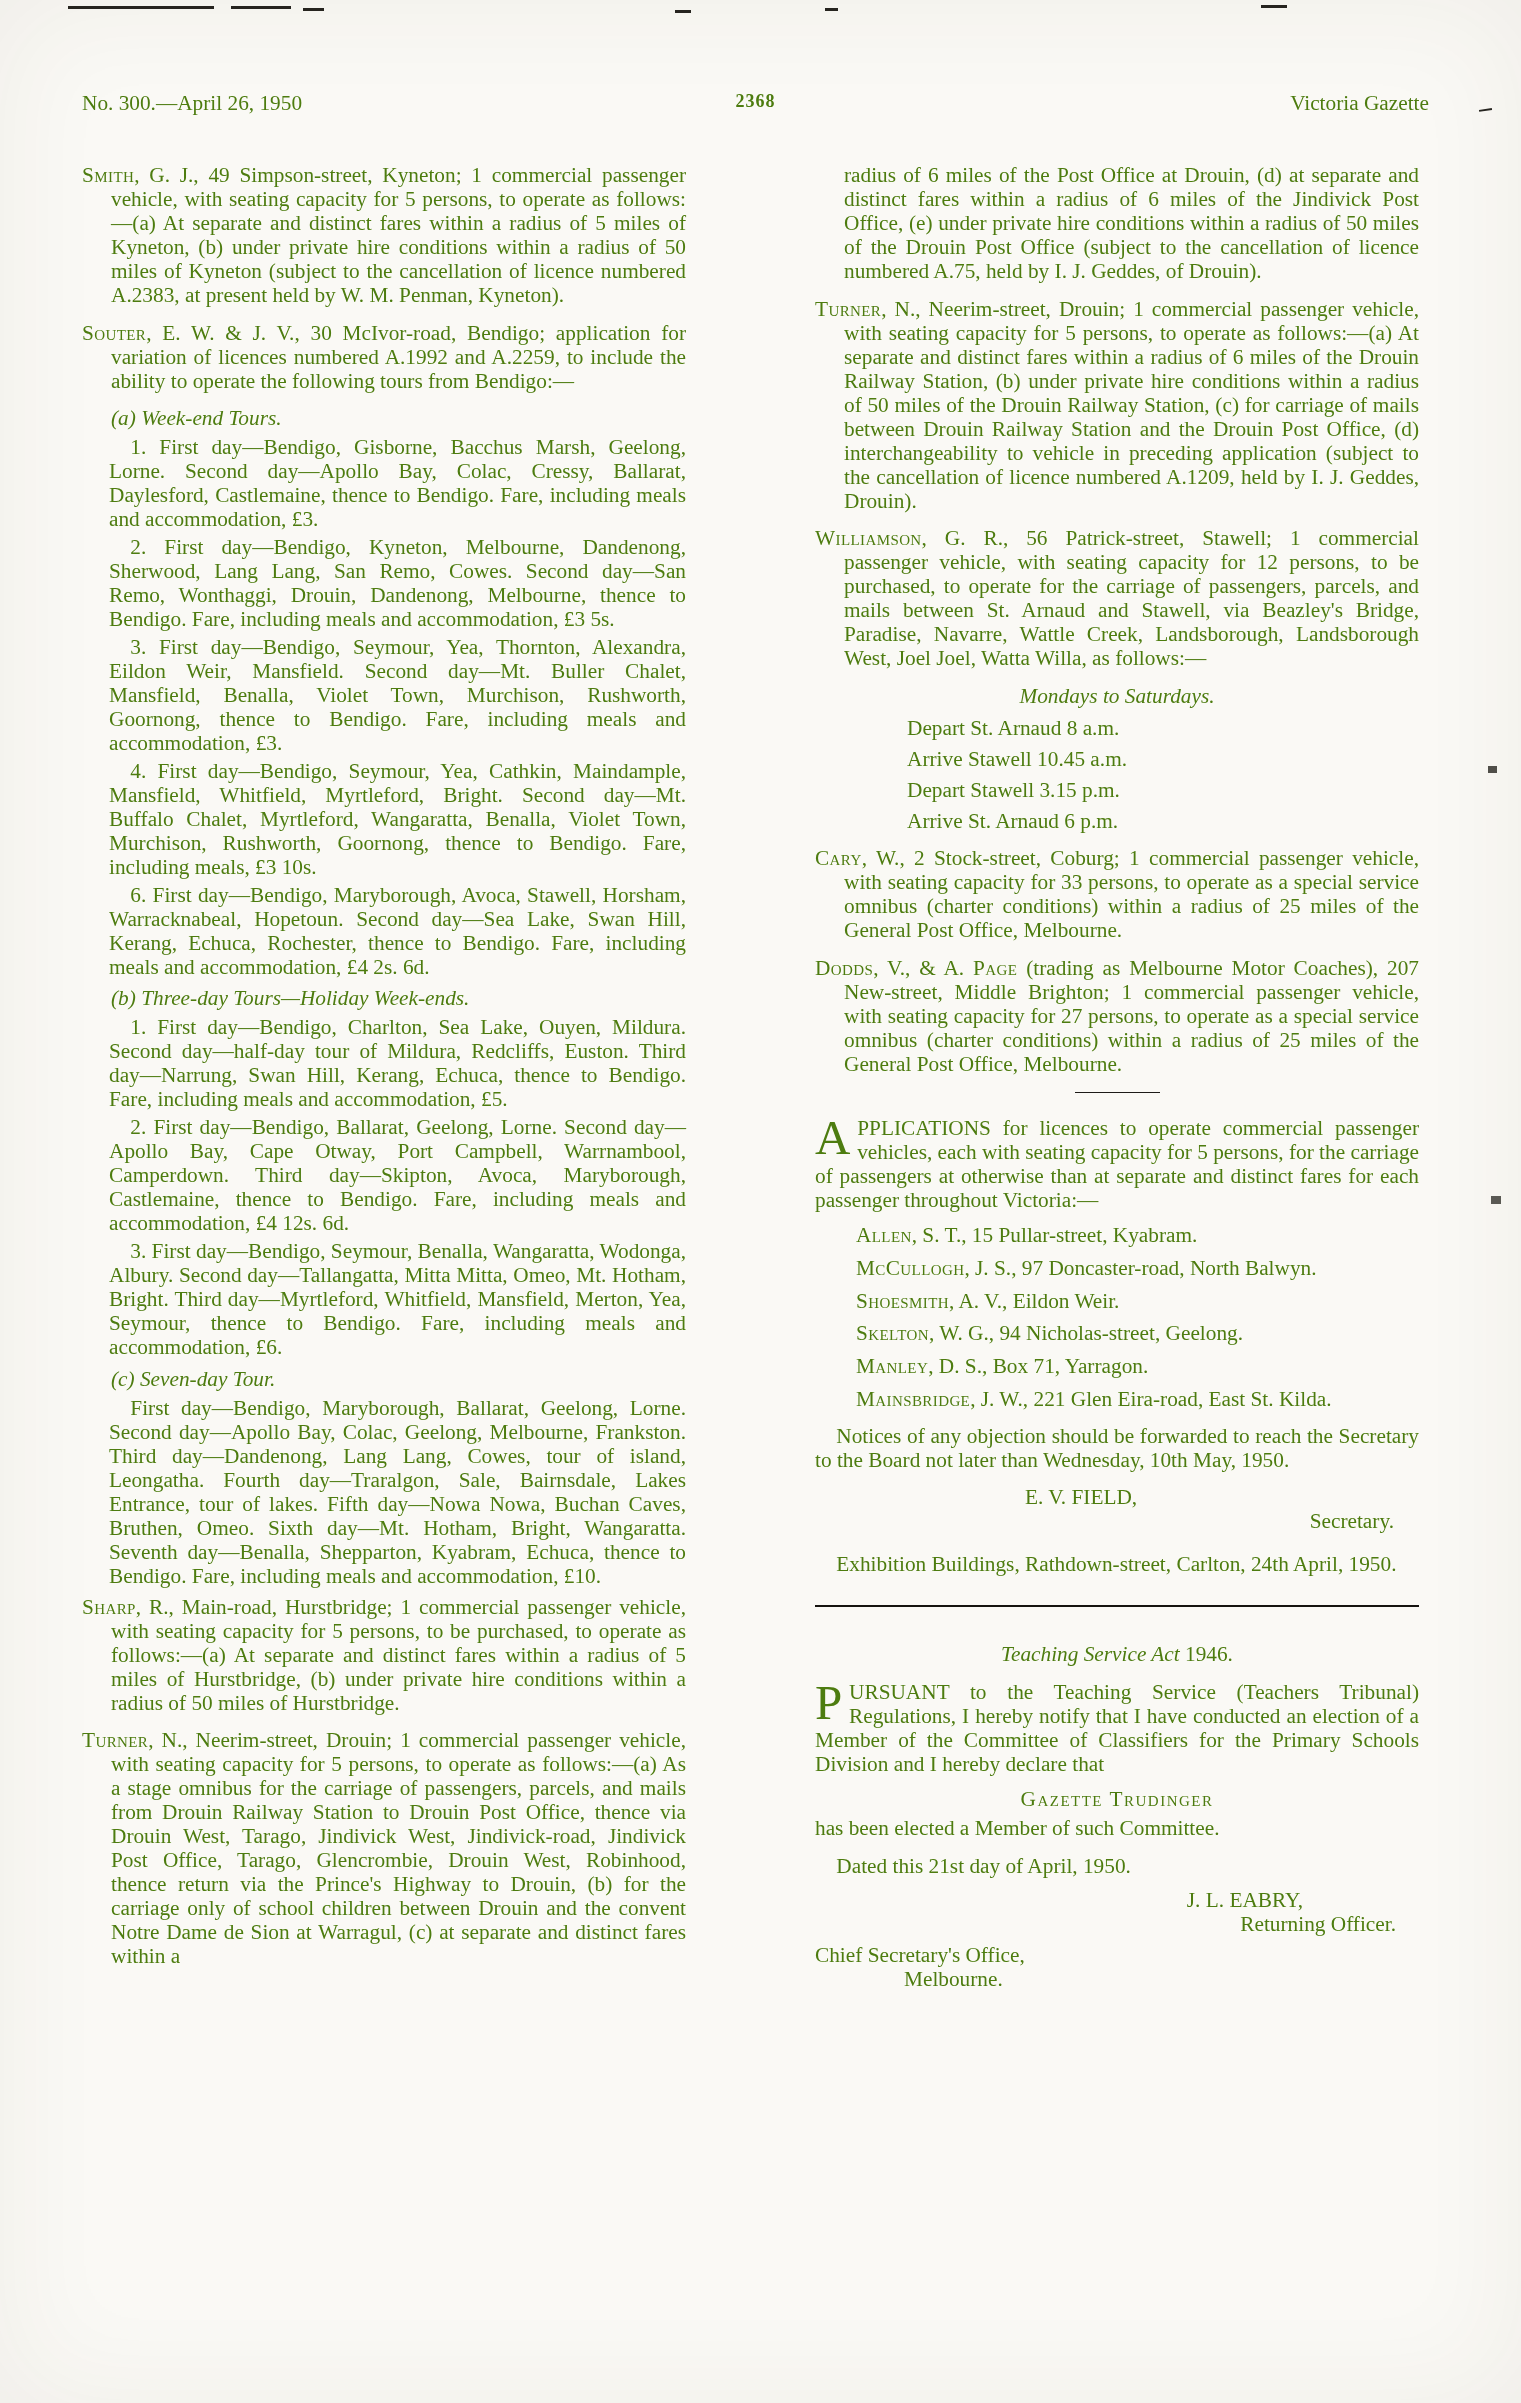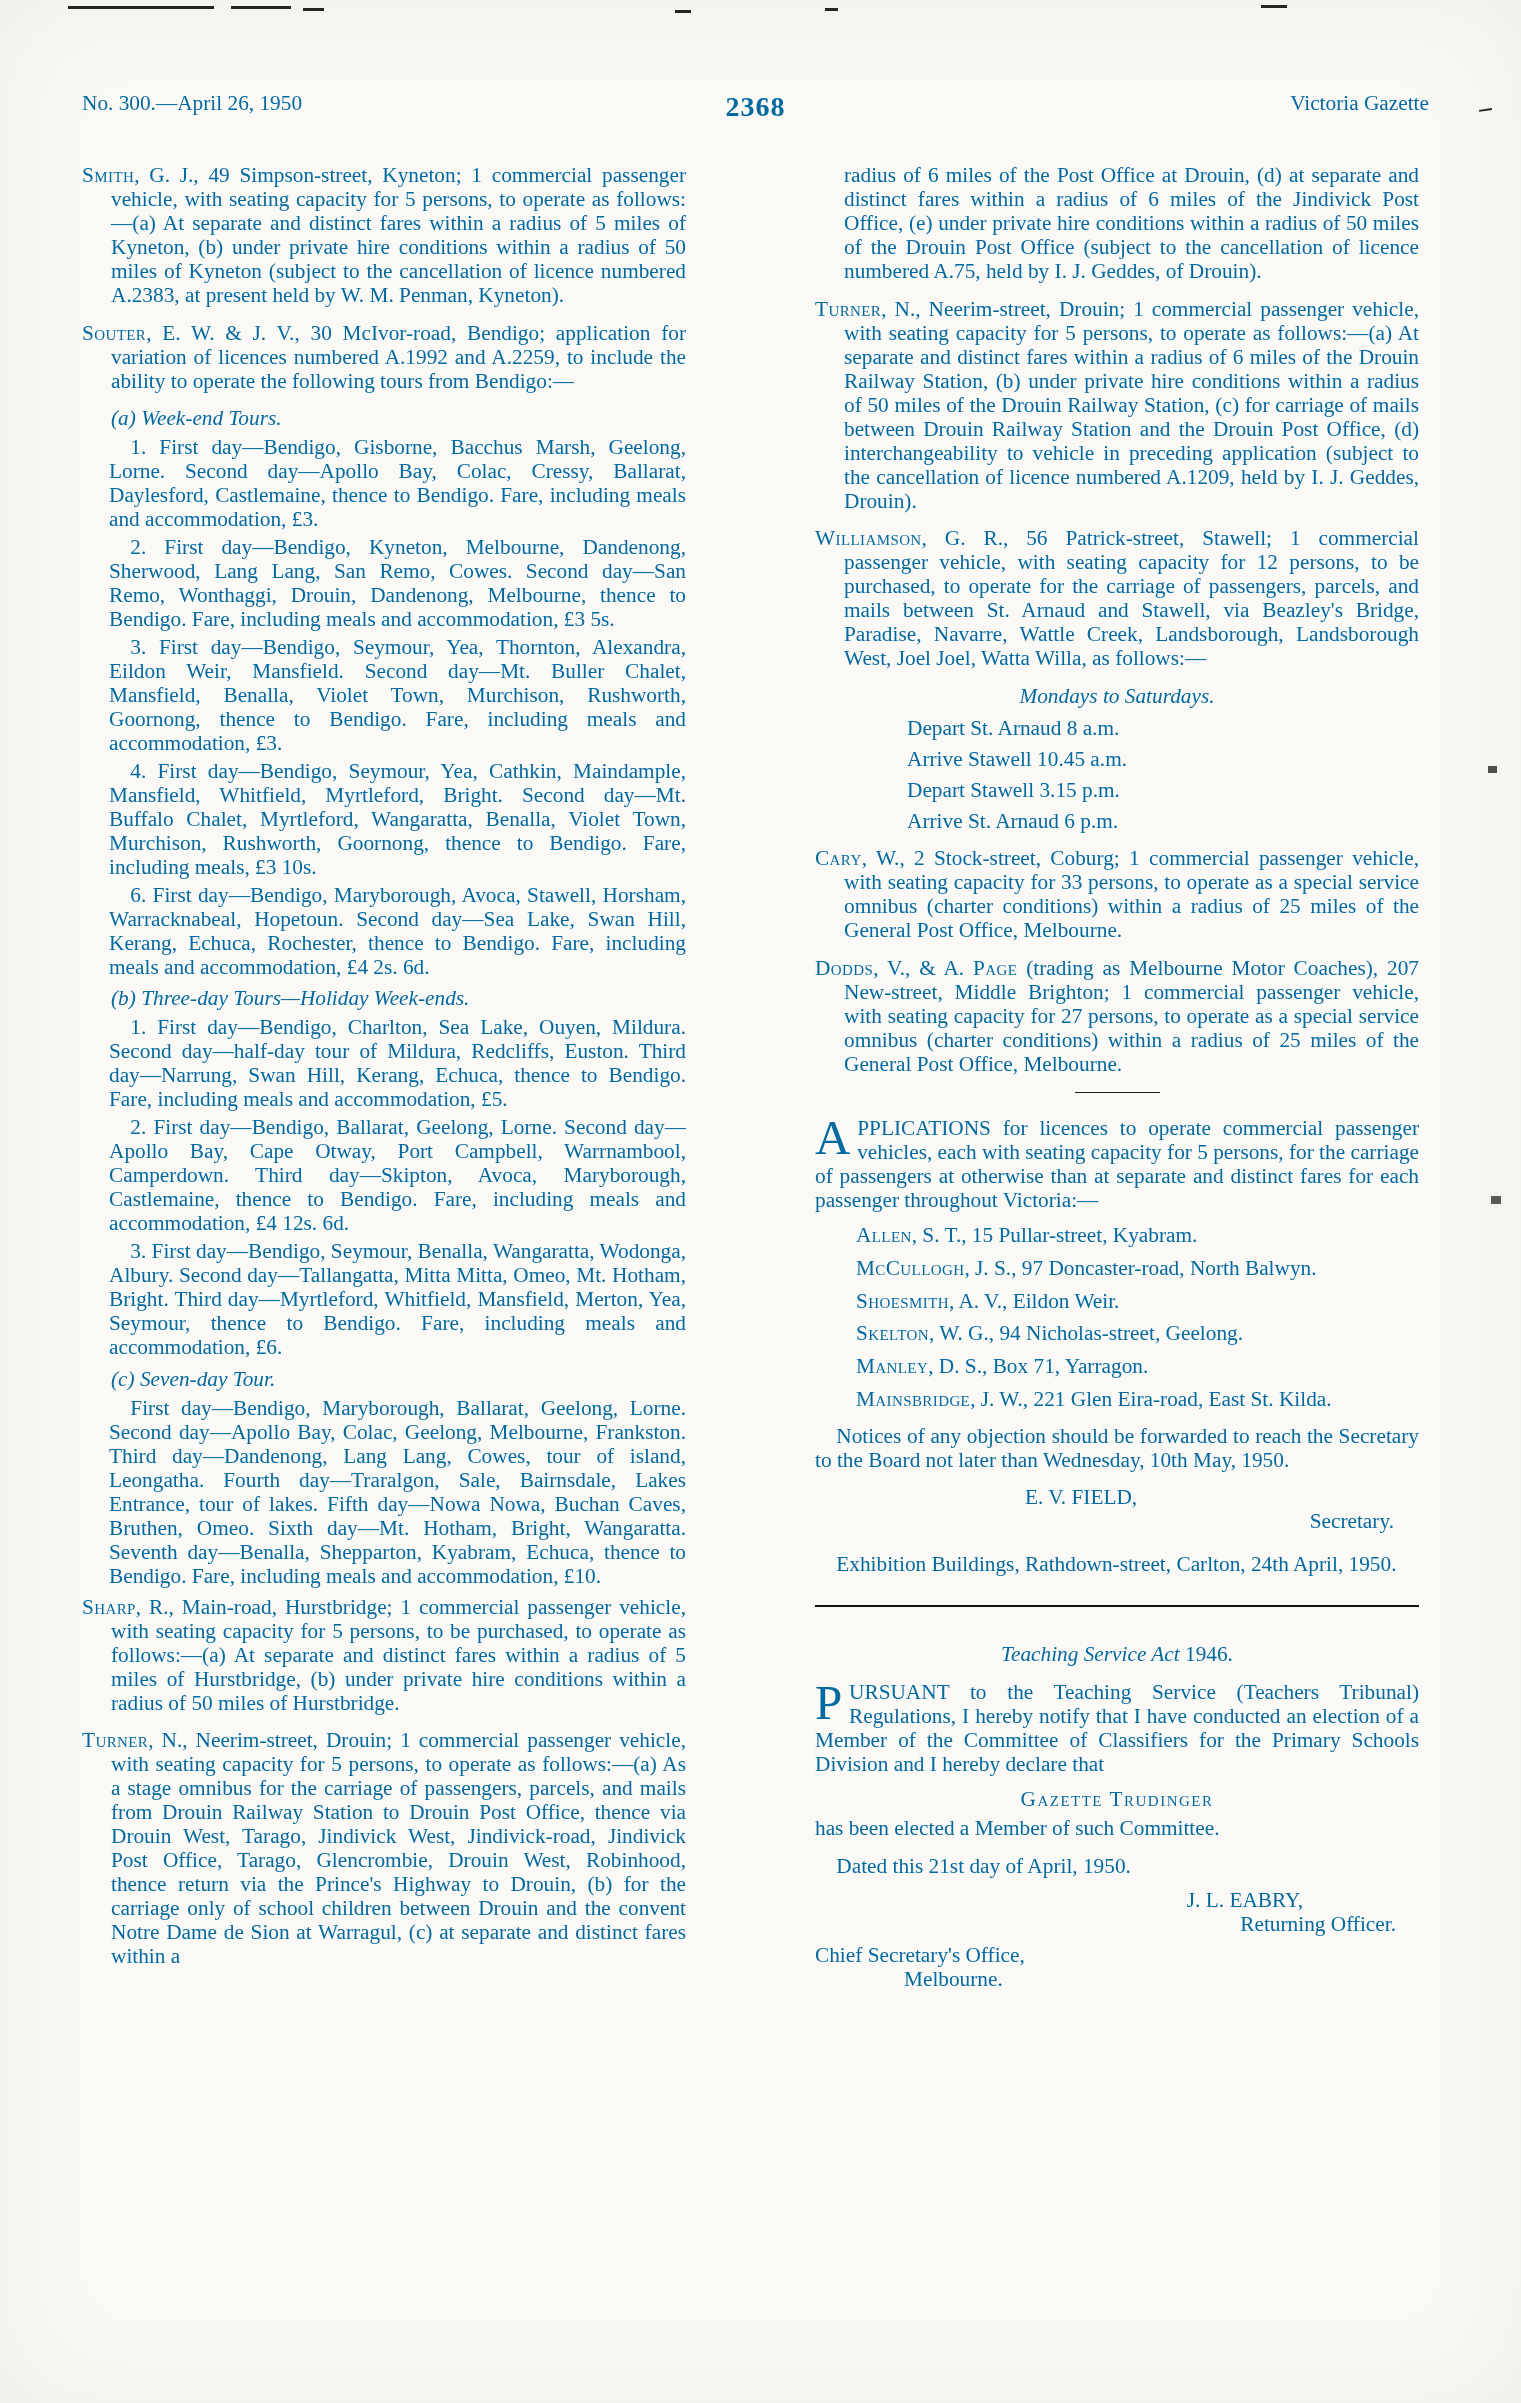--- a/index.html
+++ b/index.html
@@ -1,22 +1,22 @@
 <!DOCTYPE html>
 <html><head>
 <meta charset="utf-8">
 <style>
   html,body{margin:0;padding:0;background:#d9d8d3;}
   .page{position:relative;width:1522px;height:2404px;background:#faf9f5;
-        font-family:"Liberation Serif","DejaVu Serif",serif;color:#0369a1;overflow:hidden;
+        font-family:"Liberation Serif","DejaVu Serif",serif;color:#4d7c0f;overflow:hidden;
         box-shadow:inset 0 0 116px rgba(60,55,40,0.06);}
   .art{position:absolute;background:#26241f;}
   .header{position:absolute;top:91px;left:82px;right:93px;height:31px;font-size:21.3px;}
   .issue{position:absolute;left:0;top:0;}
-  .pageno{position:absolute;left:50%;transform:translateX(-50%);font-weight:bold;font-size:28px;letter-spacing:1px;}
+  .pageno{position:absolute;left:50%;transform:translateX(-50%);font-weight:bold;font-size:18px;letter-spacing:1px;}
   .pub{position:absolute;right:0;top:0;}
   .col{position:absolute;top:163px;font-size:21.3px;line-height:24px;text-align:justify;}
   .col-left{left:82px;width:604px;}
   .col-right{left:815px;width:604px;}
   p{margin:0;}
   .lead{font-variant:small-caps;letter-spacing:0.4px;}
   .entry{margin:0 0 13.6px;padding-left:29px;text-indent:-29px;}
   .cont{margin:0 0 13.6px 29px;}
   .tour-heading{margin:7.8px 0 4.9px 29px;font-style:italic;text-align:left;}
   .tour{margin:0 0 3.9px 27px;text-indent:21.3px;}

